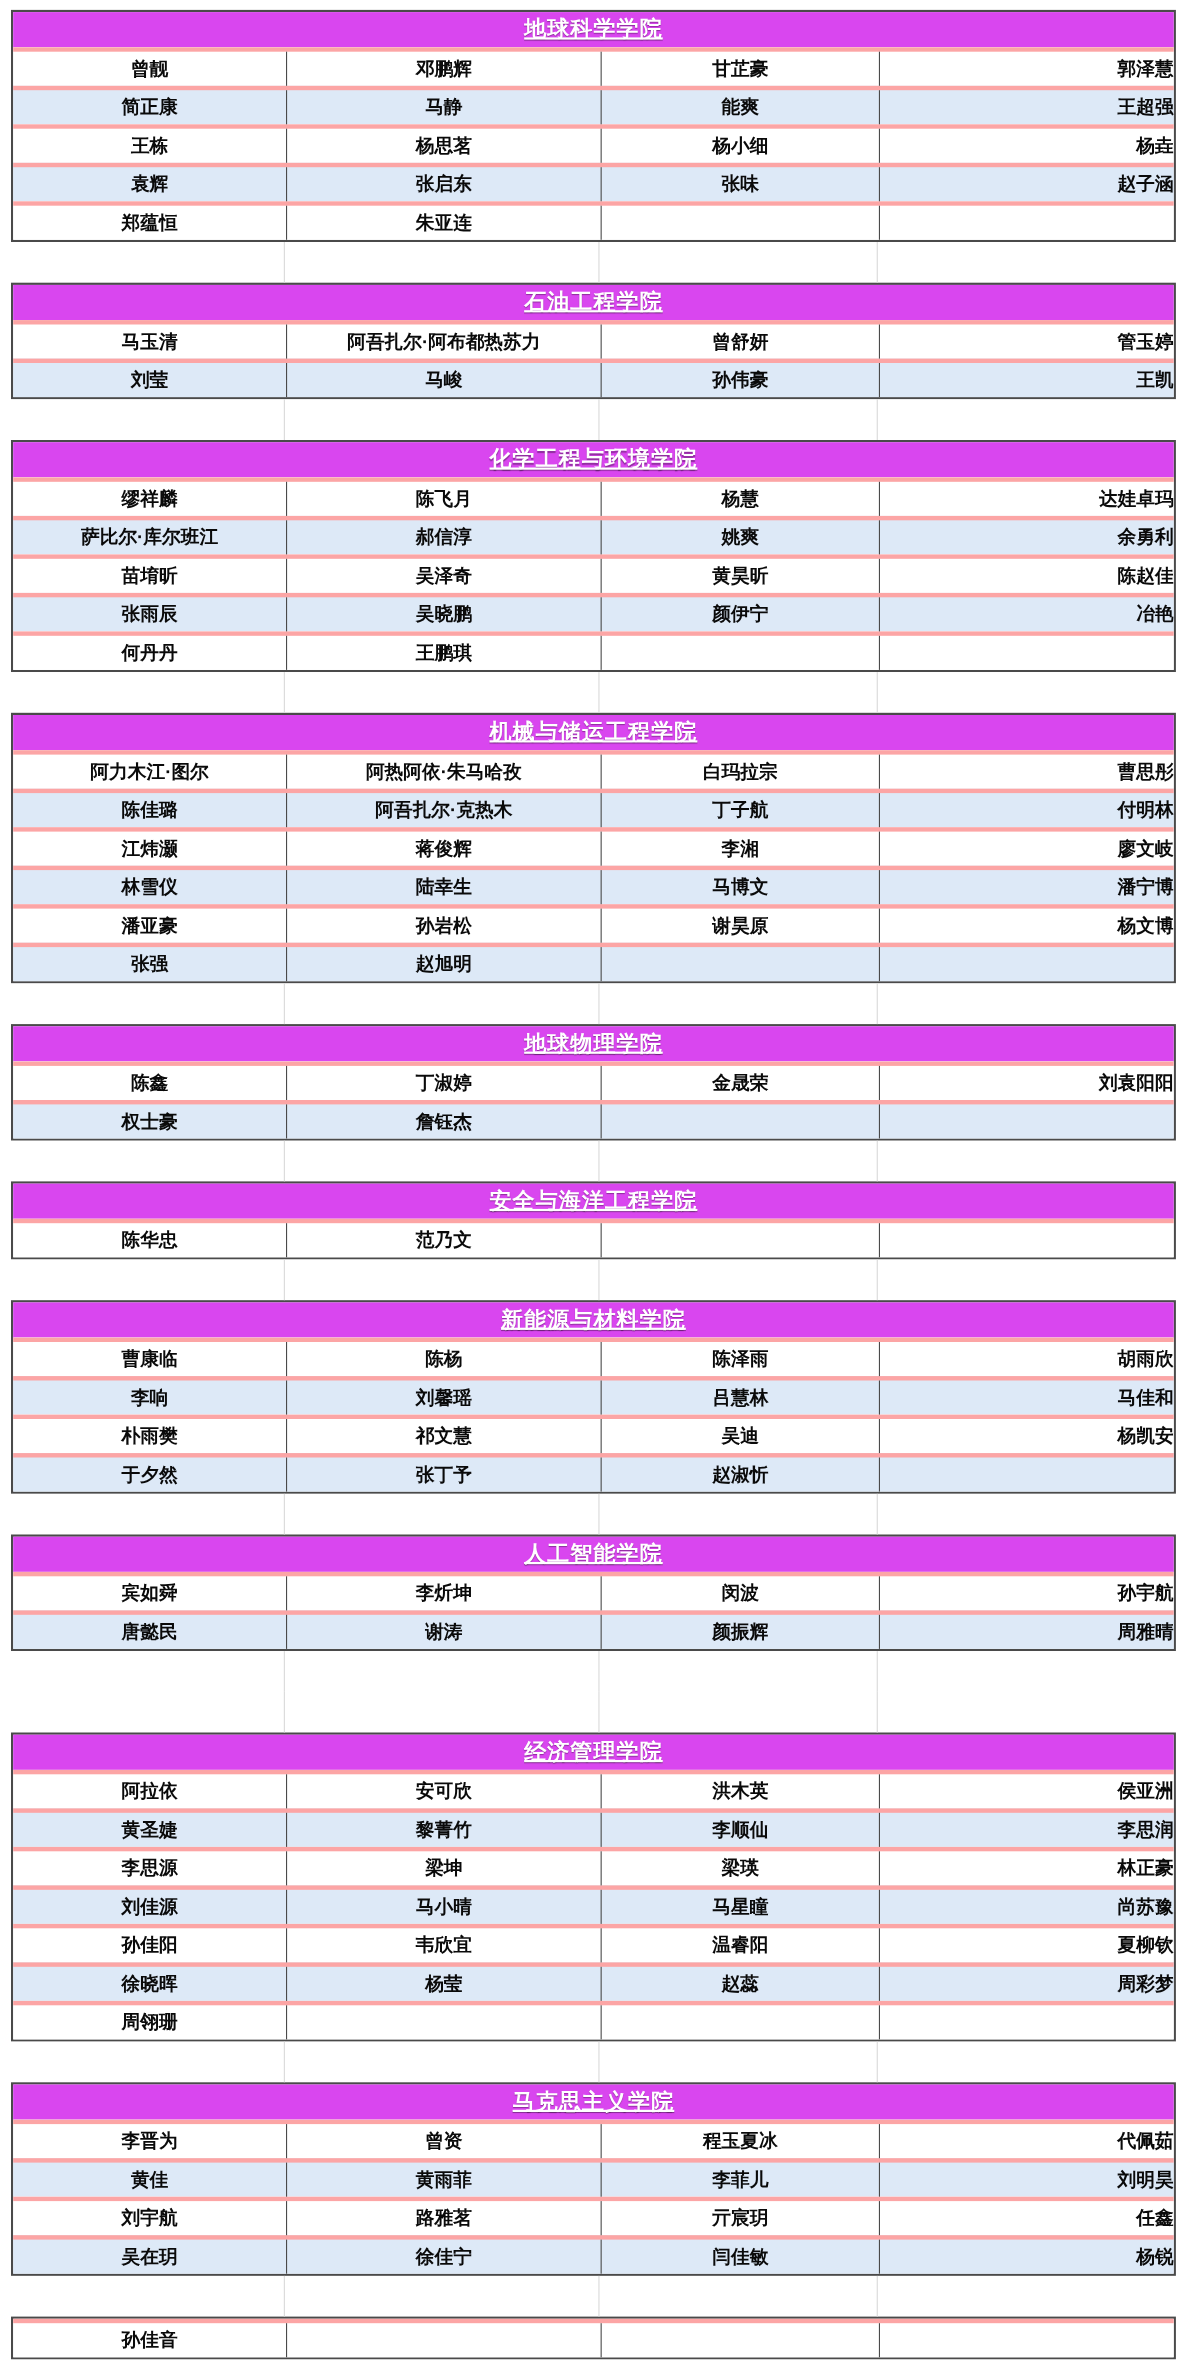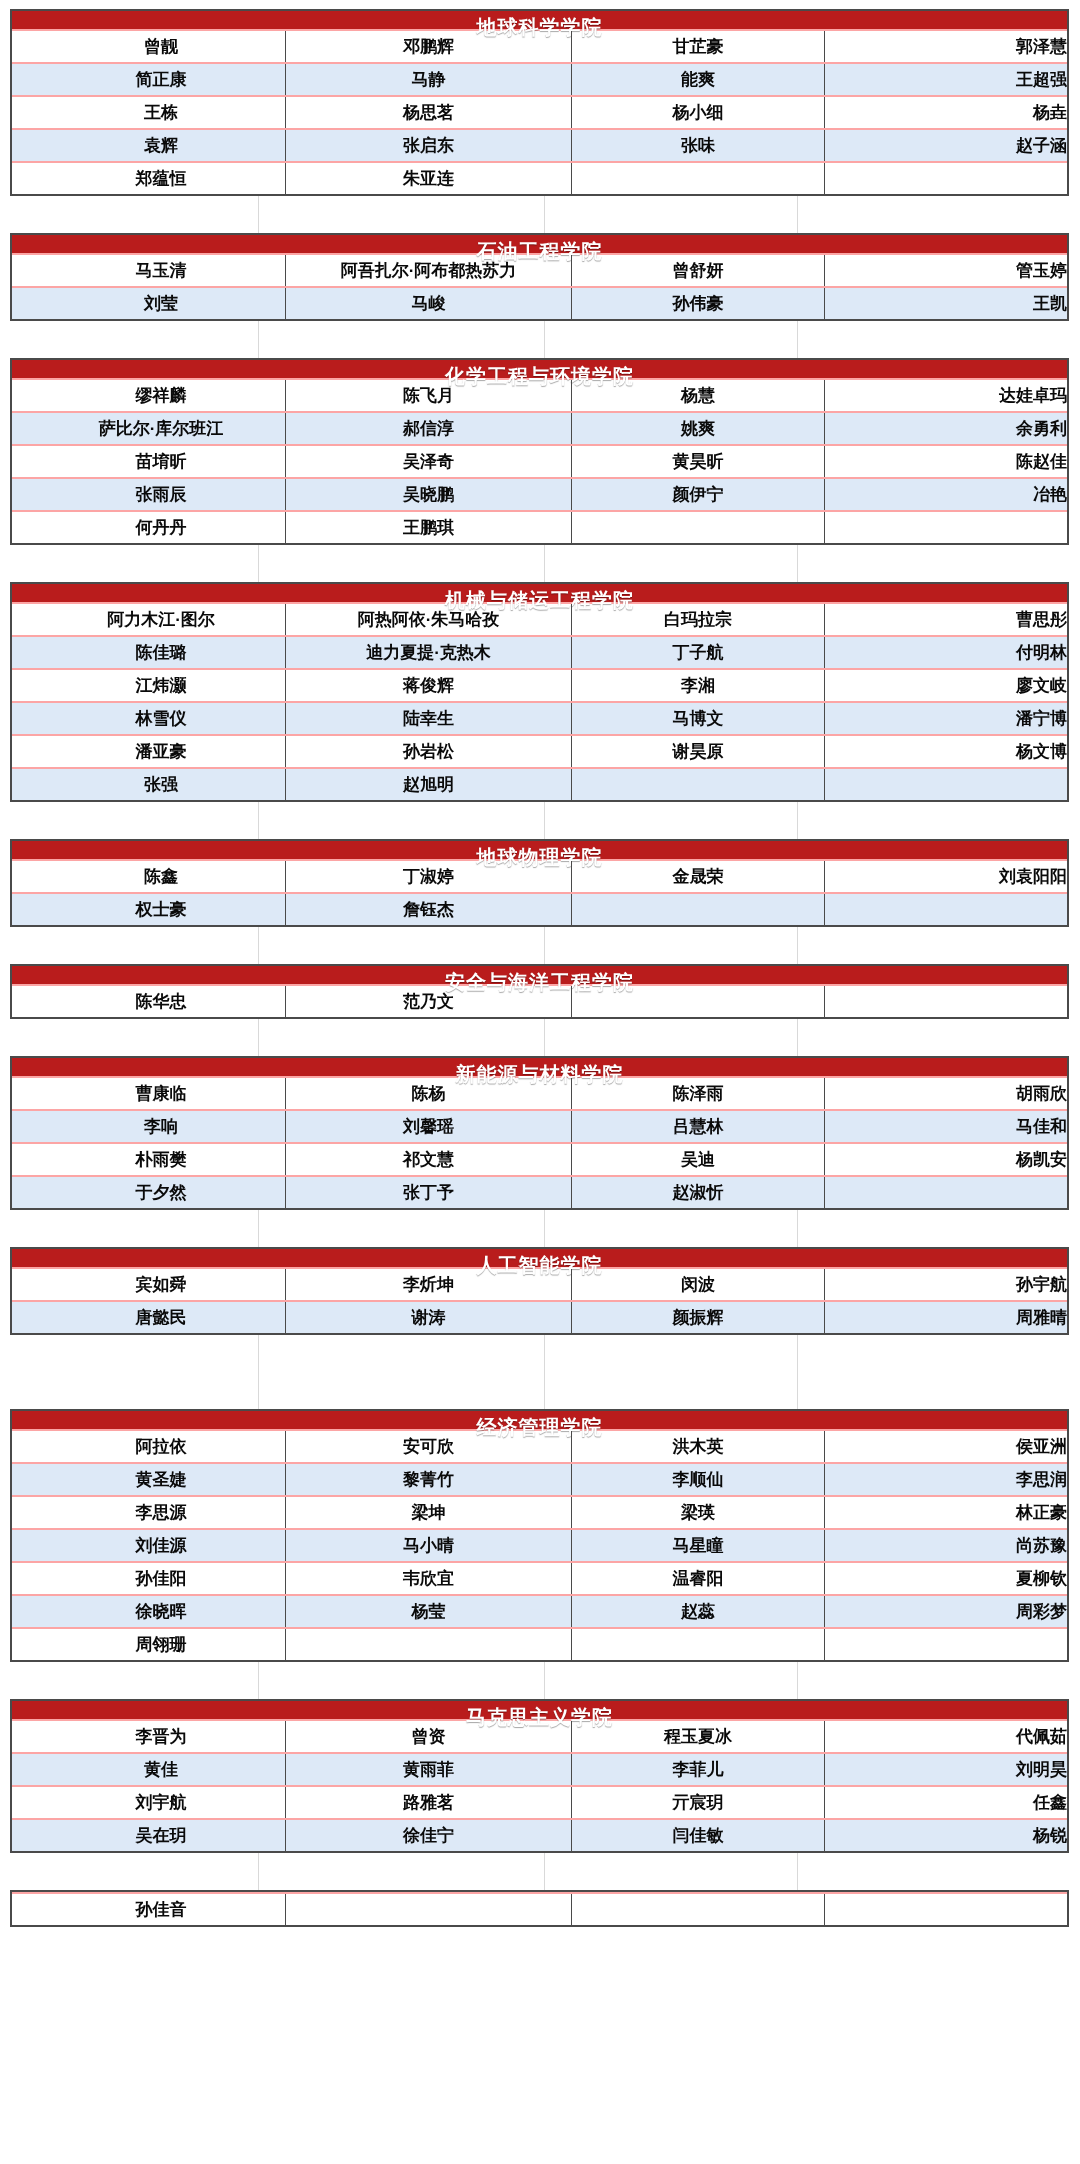--- a/index.html
+++ b/index.html
@@ -14,36 +14,36 @@
   }
   .sheet {
     width: 1059px;
     margin: 9px 0 0 10px;
   }
   .section {
     border: 2px solid #4a4a4a;
     background: #ffffff;
   }
   .sec-header {
-    height: 18px;
+    height: 32px;
     line-height: 32px;
-    background: #b91c1c;
+    background: #d946ef;
     color: #ffffff;
     font-size: 20px;
     font-weight: 700;
     text-align: center;
     letter-spacing: 1px;
     text-shadow: 0 1px 1px rgba(0,0,0,0.35);
+    text-decoration: underline;
   }
   .row {
     display: flex;
     height: 31px;
-    border-top: 2px solid #fca5a5;
+    border-top: 4px solid #fca5a5;
     background: #ffffff;
-    padding-left: 25px;
   }
   .row.alt {
     background: #dde9f7;
   }
   .cell {
     box-sizing: border-box;
     height: 31px;
     line-height: 31px;
     text-align: center;
     font-size: 17px;
@@ -175,21 +175,21 @@
     <div class="section">
       <div class="sec-header">机械与储运工程学院</div>
       <div class="row">
         <div class="cell c0">阿力木江·图尔</div>
         <div class="cell c1">阿热阿依·朱马哈孜</div>
         <div class="cell c2">白玛拉宗</div>
         <div class="cell c3">曹思彤</div>
       </div>
       <div class="row alt">
         <div class="cell c0">陈佳璐</div>
-        <div class="cell c1">迪力夏提·克热木</div>
+        <div class="cell c1">阿吾扎尔·克热木</div>
         <div class="cell c2">丁子航</div>
         <div class="cell c3">付明林</div>
       </div>
       <div class="row">
         <div class="cell c0">江炜灏</div>
         <div class="cell c1">蒋俊辉</div>
         <div class="cell c2">李湘</div>
         <div class="cell c3">廖文岐</div>
       </div>
       <div class="row alt">

